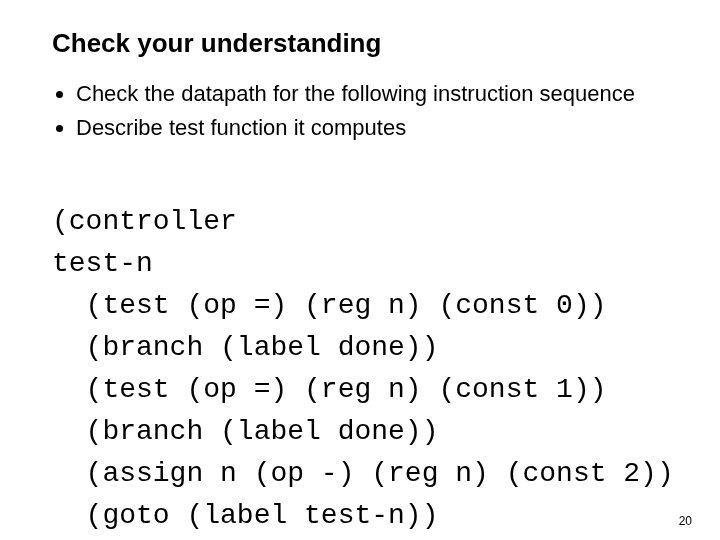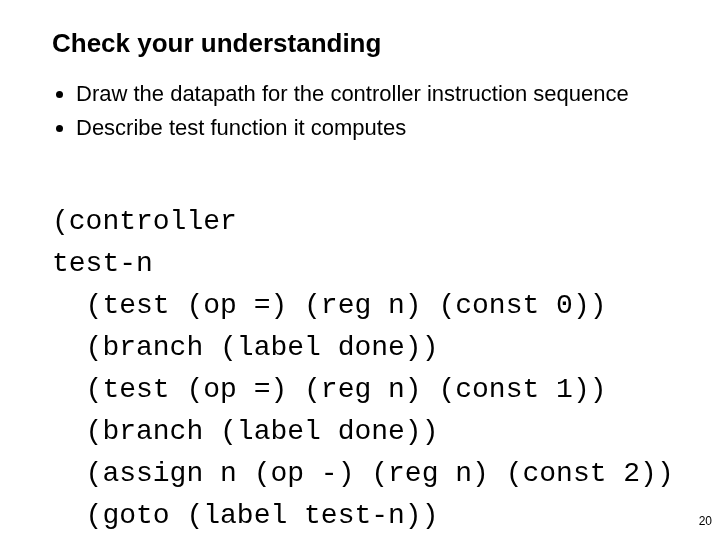--- a/index.html
+++ b/index.html
@@ -34,35 +34,35 @@
     margin-bottom: 4px;
   }
   .code {
     font-family: "Courier New", Courier, monospace;
     font-size: 28px;
     line-height: 1.5;
     white-space: pre;
   }
   .page-num {
     position: absolute;
-    right: 8px;
+    right: 28px;
     bottom: 12px;
     font-size: 12px;
     color: #000;
   }
 </style>
 </head>
 <body>
 
 <div class="slide">
 
   <h1 class="title">Check your understanding</h1>
 
   <ul class="bullets">
-    <li>Draw the datapath for the controller instruction sequence</li>
+    <li>Check the datapath for the following instruction sequence</li>
     <li>Describe test function it computes</li>
   </ul>
 
   <div class="code">
 <span>(controller</span>
 <span>test-n</span>
 <span>  (test (op =) (reg n) (const 0))</span>
 <span>  (branch (label done))</span>
 <span>  (test (op =) (reg n) (const 1))</span>
 <span>  (branch (label done))</span>

